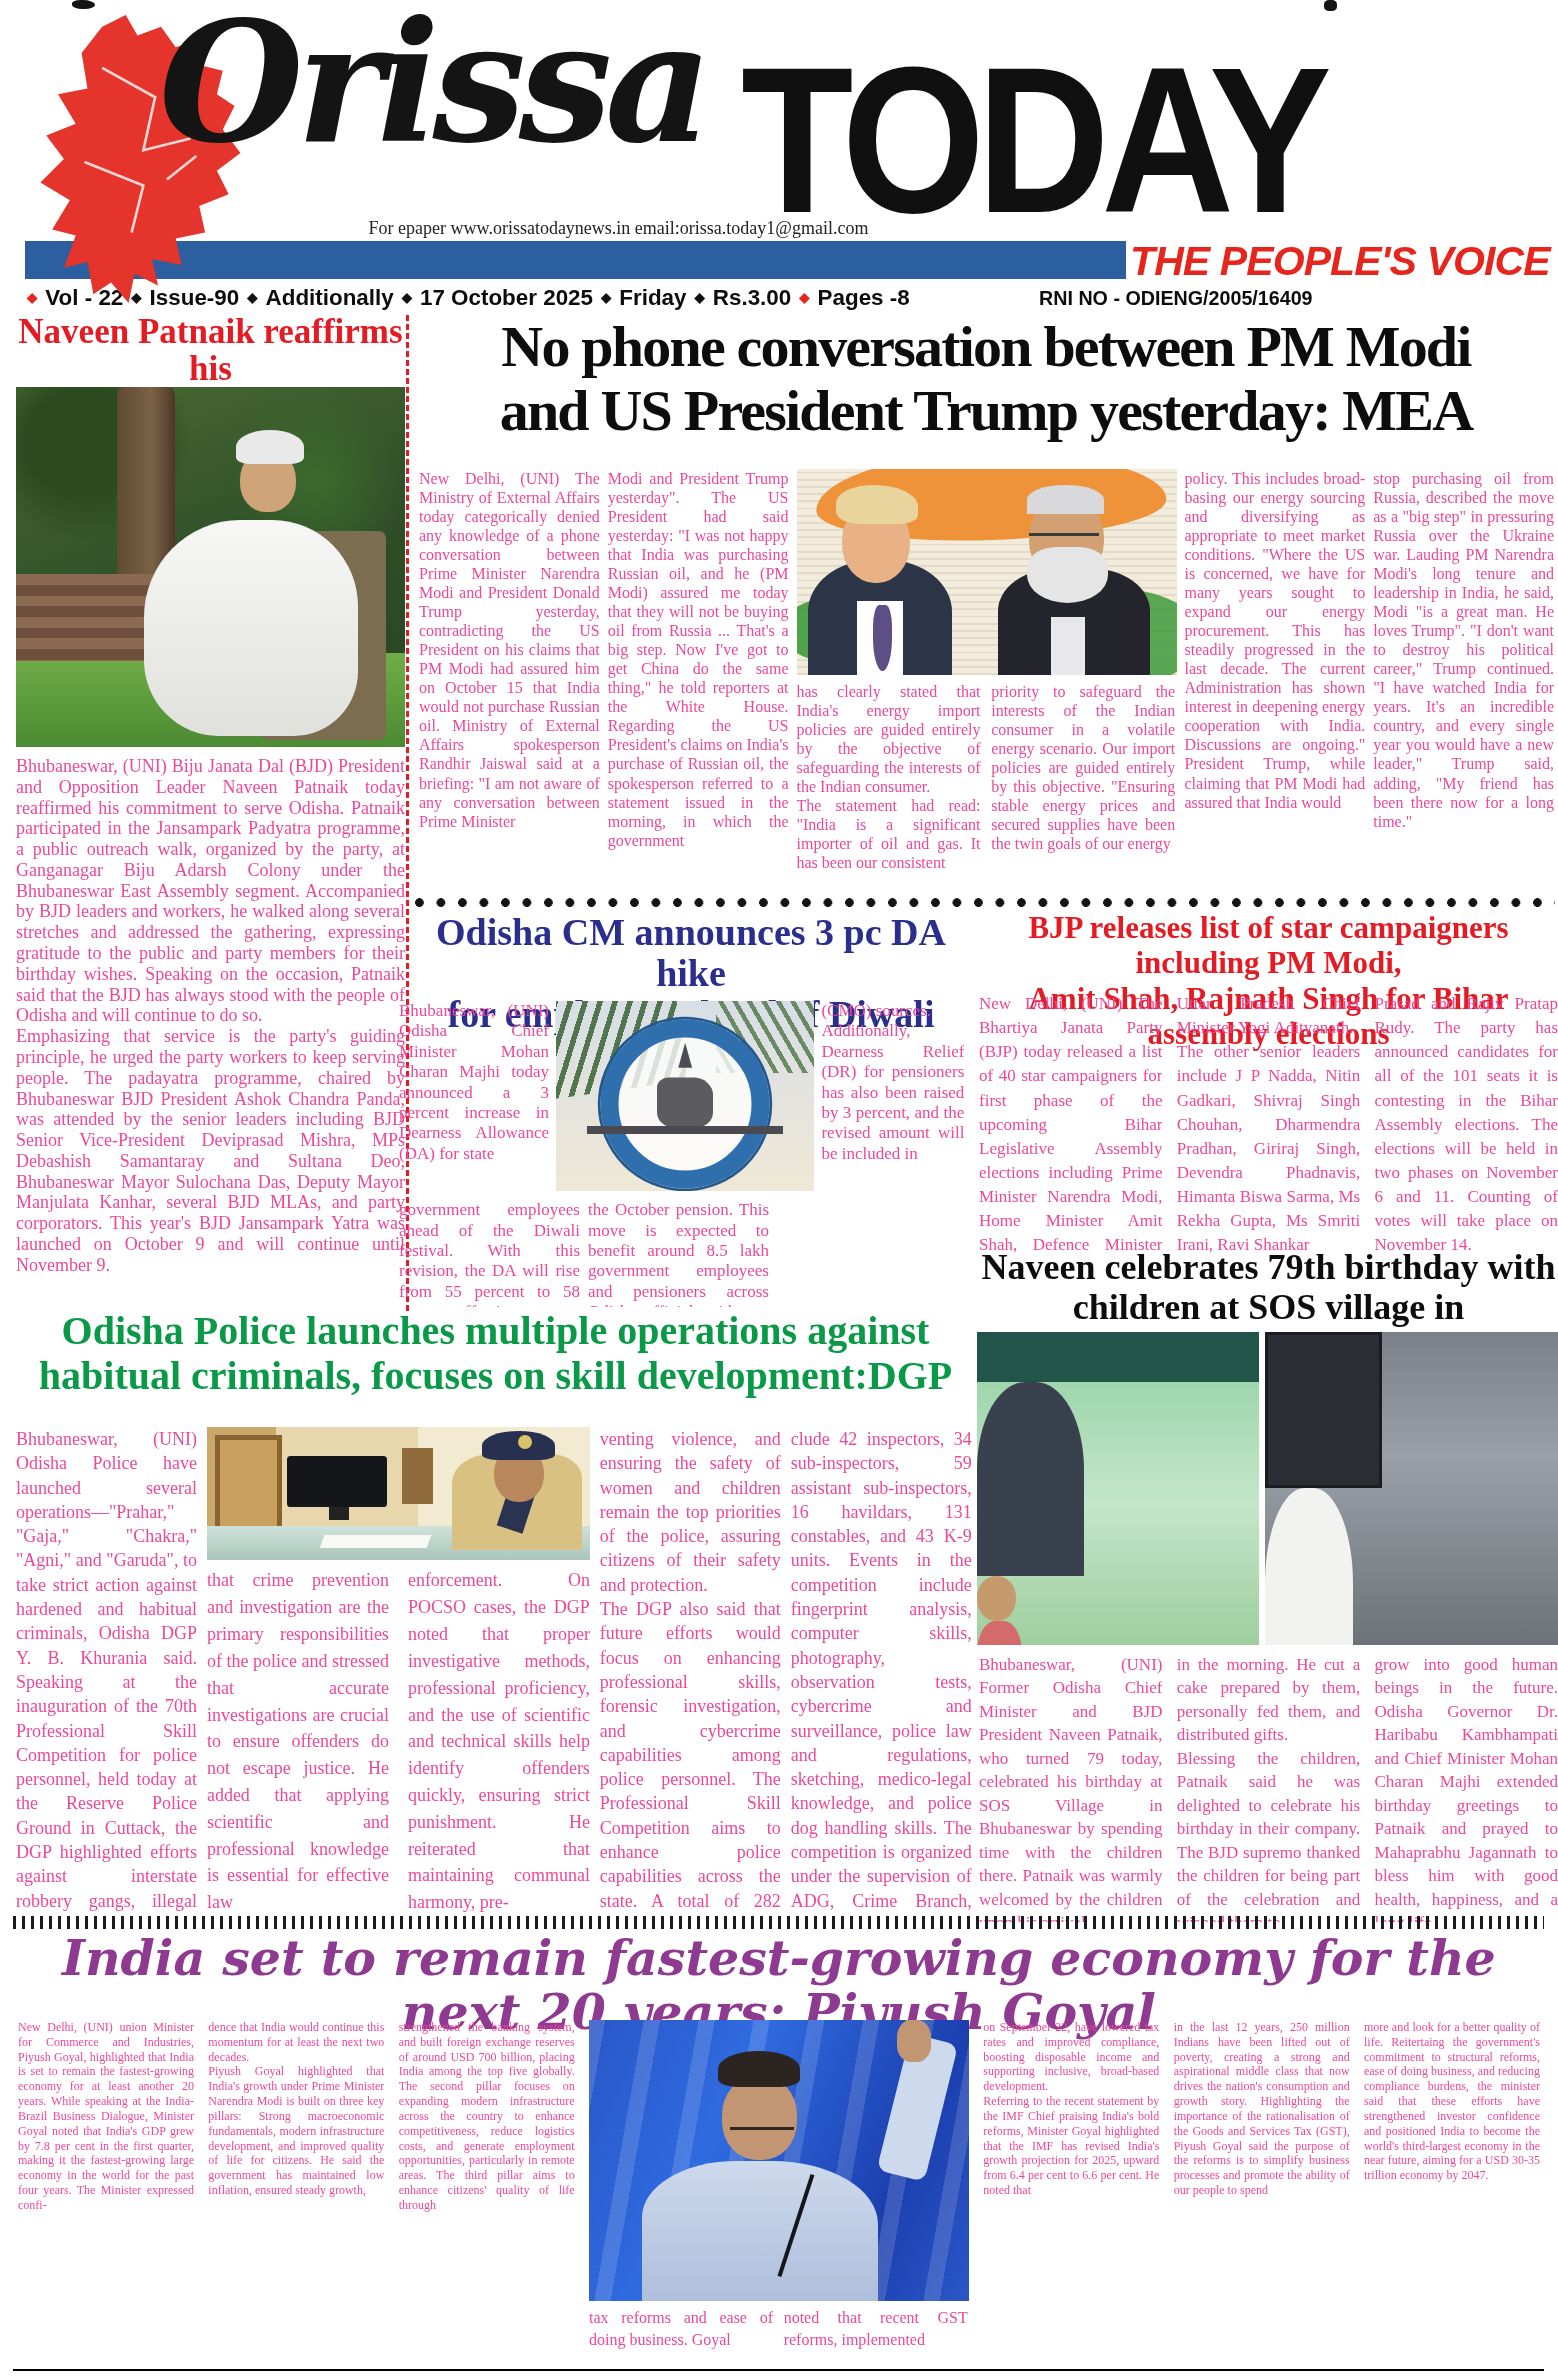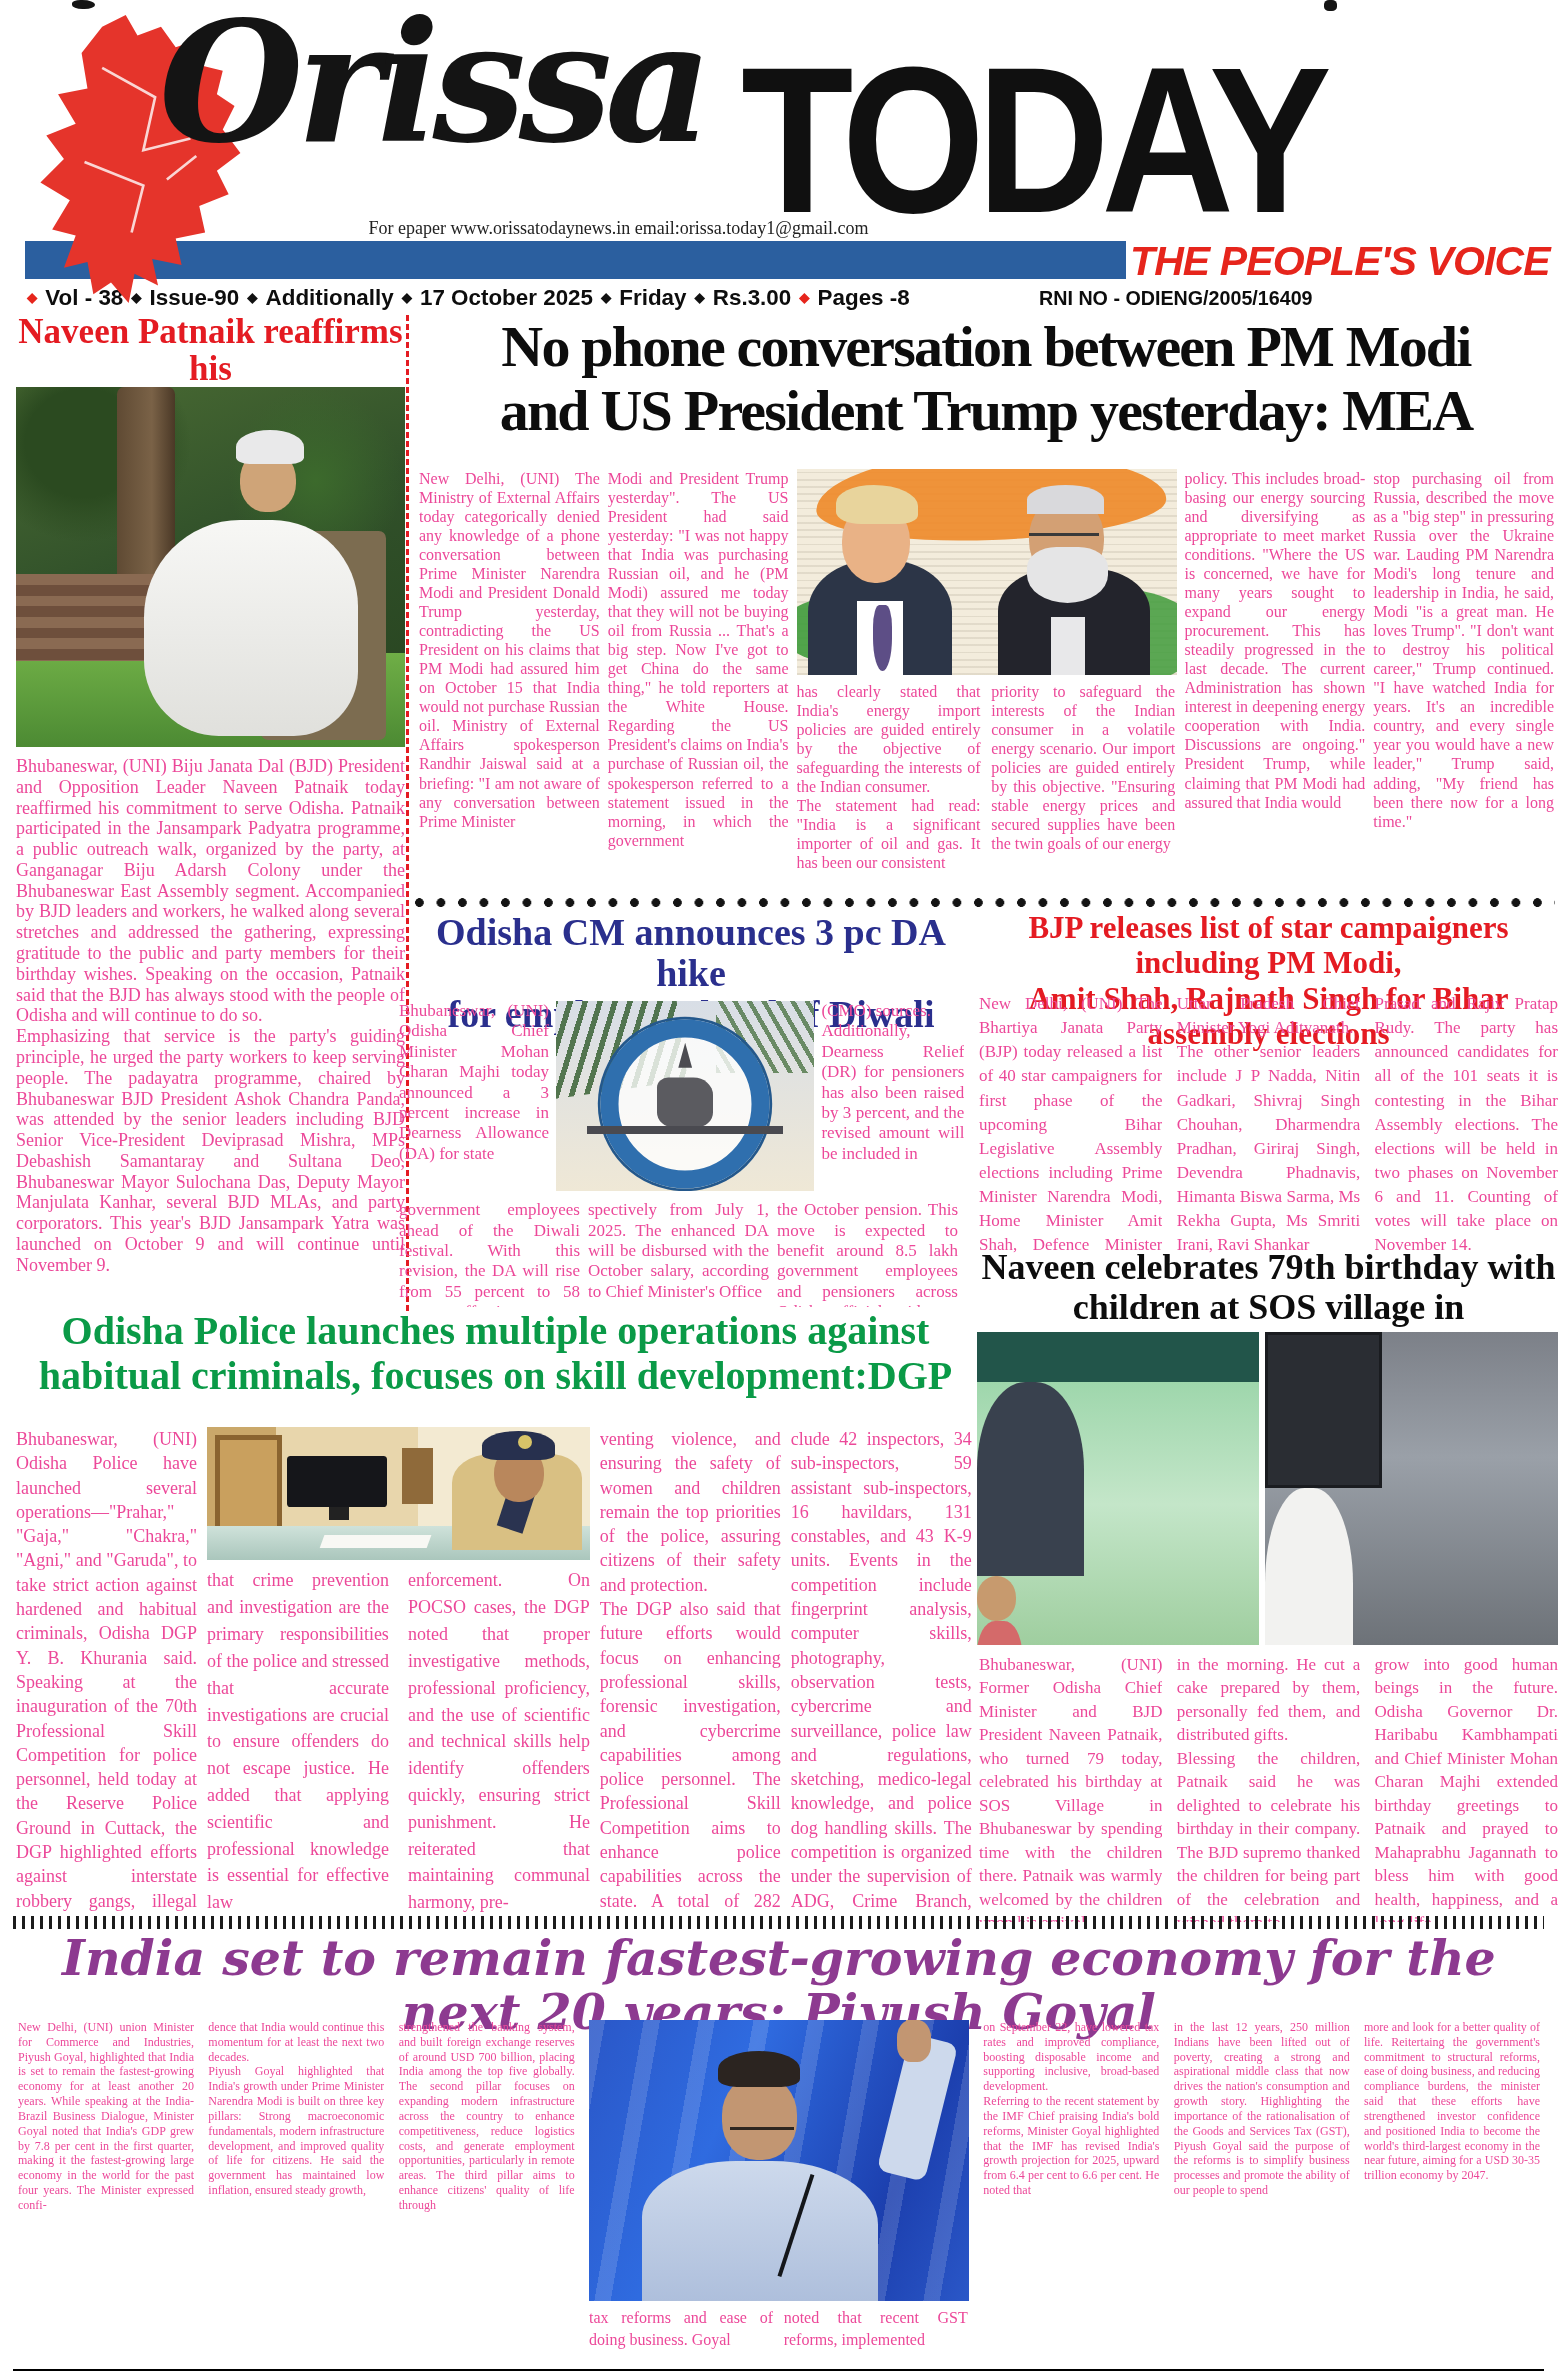--- a/index.html
+++ b/index.html
@@ -170,21 +170,21 @@
     </svg>
   </div>
   <div class="abs" id="title-script">Orissa</div>
   <div class="abs" id="title-bold">TODAY</div>
   <div class="abs" id="epaper-line">For epaper www.orissatodaynews.in email:orissa.today1@gmail.com orissatoday.08@rediffmail.com</div>
   <div class="abs" id="blue-bar"></div>
   <div class="abs" id="tagline">THE PEOPLE'S VOICE</div>
 
   <div class="abs" id="dateline">
     <span class="dia red">◆</span>
-    <span>Vol - 38</span>
+    <span>Vol - 22</span>
     <span class="dia">◆</span>
     <span>Issue-90</span>
     <span class="dia">◆</span>
     <span>Additionally</span>
     <span class="dia">◆</span>
     <span>17 October 2025</span>
     <span class="dia">◆</span>
     <span>Friday</span>
     <span class="dia">◆</span>
     <span>Rs.3.00</span>
@@ -269,21 +269,20 @@
         <div class="s em-ring"></div>
         <div class="s em-statue"></div>
         <div class="s em-crown"></div>
         <div class="s em-bar"></div>
       </div>
       <div class="jcol" id="da-c3a">(CMO) sources.
  Additionally, Dearness Relief (DR) for pensioners has also been raised by 3 percent, and the revised amount will be included in</div>
     </div>
     <div id="da-row2">
       <div class="ncol jcol">government employees ahead of the Diwali festival. With this revision, the DA will rise from 55 percent to 58 percent, effective retro-</div>
-      <div class="ncol jcol">spectively from July 1, 2025. The enhanced DA will be disbursed with the October salary, according to Chief Minister's Office</div>
       <div class="ncol jcol">the October pension. This move is expected to benefit around 8.5 lakh government employees and pensioners across Odisha, officials said.</div>
     </div>
   </div>
 </section>
 
 <section>
   <div class="abs hl" id="bjp-hl">
     <div>BJP releases list of star campaigners including PM Modi,</div>
     <div>Amit Shah, Rajnath Singh for Bihar assembly elections</div>
   </div>

